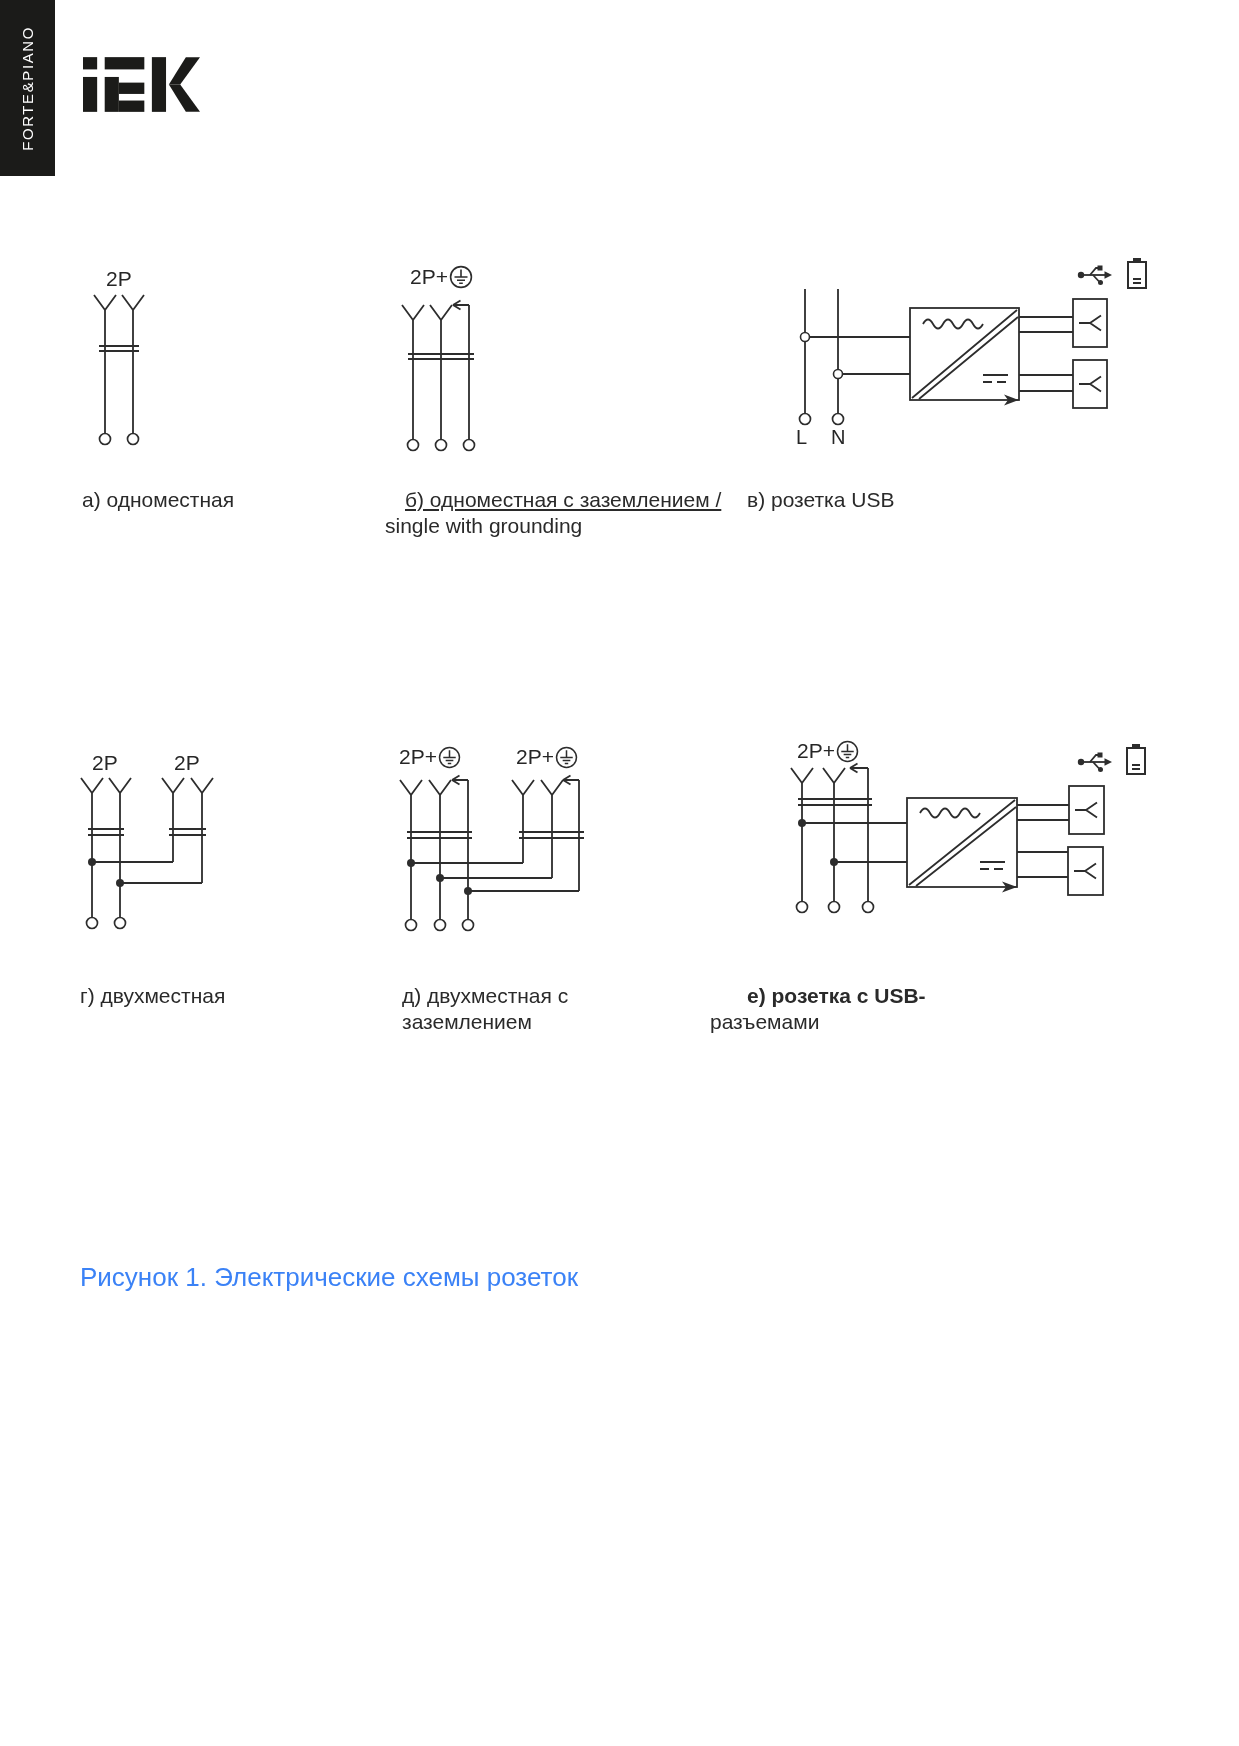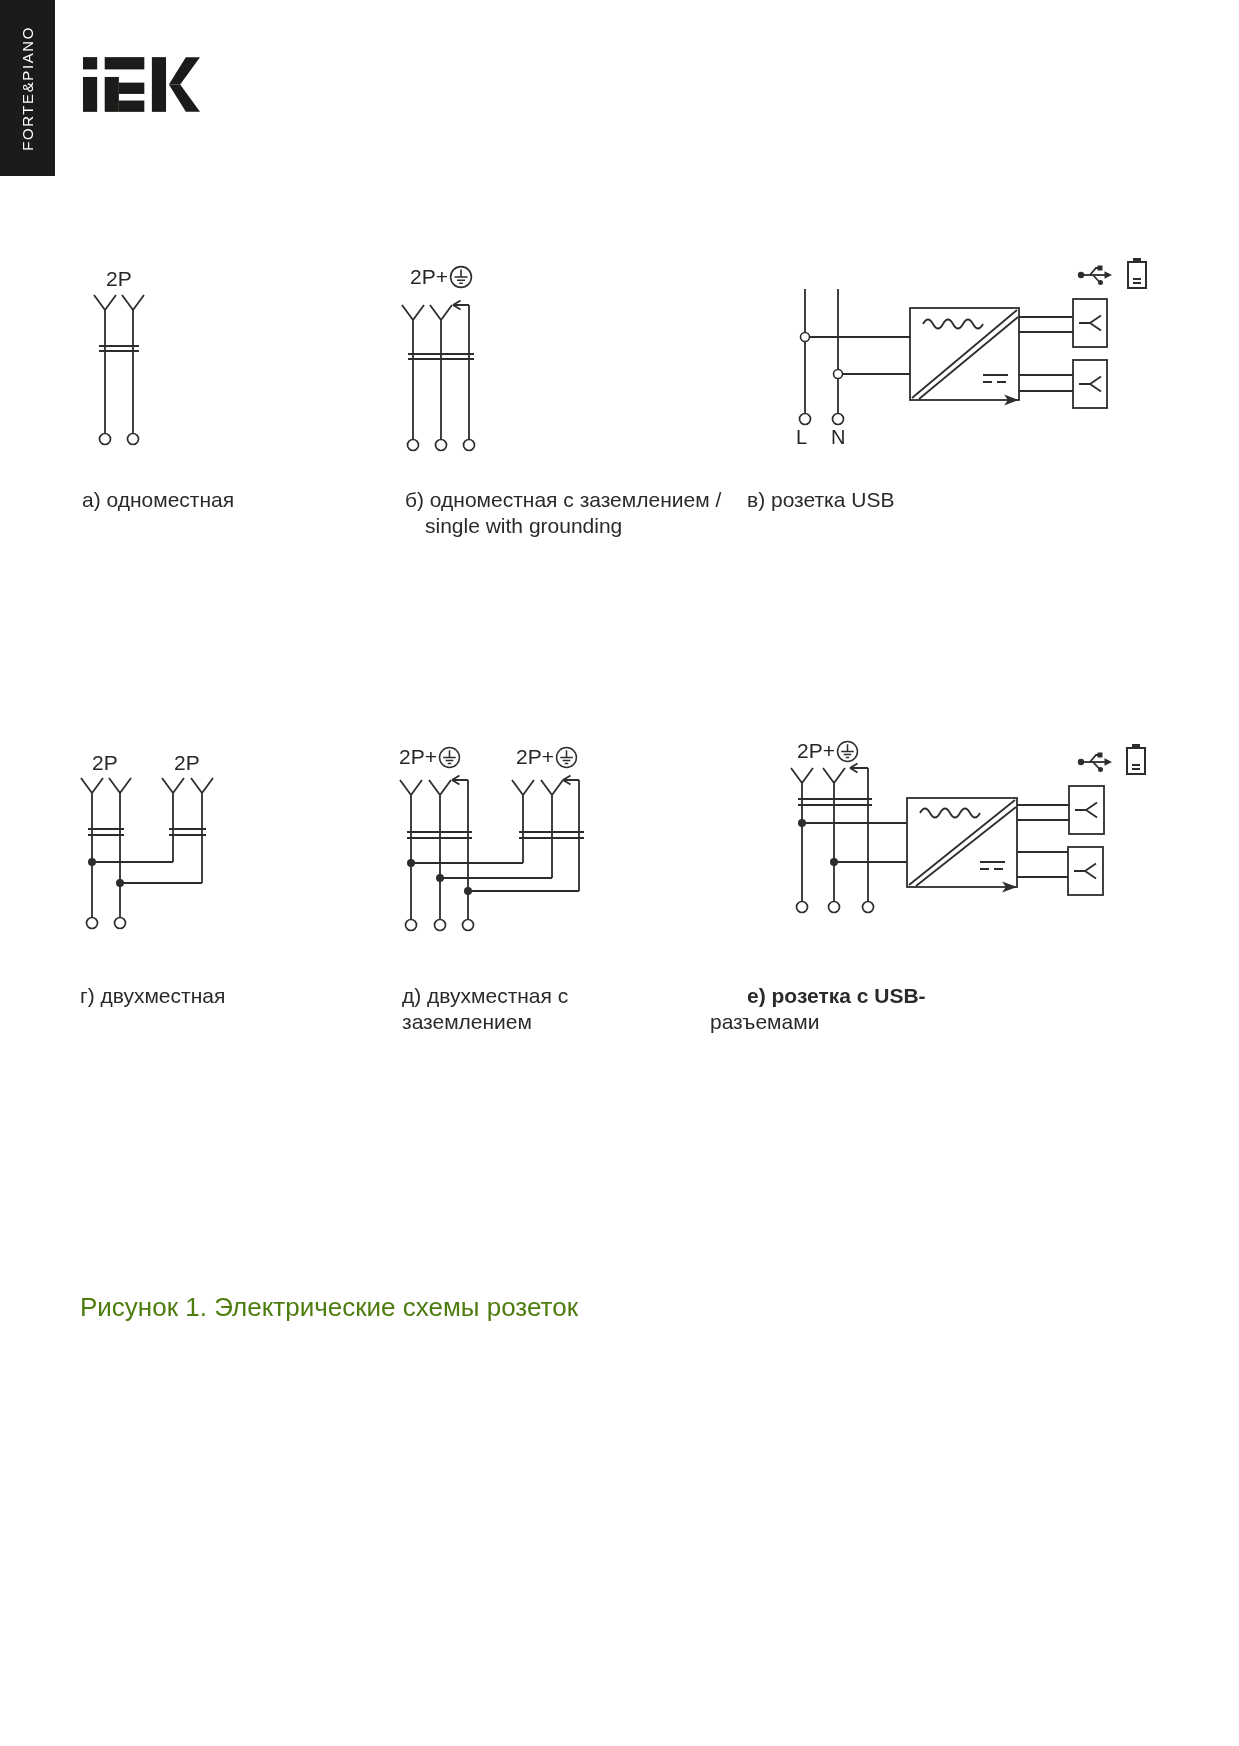--- a/index.html
+++ b/index.html
@@ -29,21 +29,21 @@
   
   .pole-label{
     font-size:21px;color:#262626;line-height:24px;
     display:flex;align-items:center;gap:1px;white-space:nowrap;
   }
   .ln-label{font-size:20px;color:#262626;}
   .caption{
     font-size:21px;line-height:26px;color:#2a2a2a;white-space:nowrap;
   }
   .fig-caption{
-    font-size:26px;color:#4d7c0f;white-space:nowrap;margin-top:30px;
+    font-size:26px;color:#3b82f6;white-space:nowrap;
   }
   svg{display:block;overflow:visible;}
 </style>
 </head>
 <body>
 
 <div class="page">
 
   <div class="abs banner">
     <span>FORTE&amp;PIANO</span>
@@ -108,22 +108,22 @@
         <path d="M8,66 H74 M8,71 H74"></path>
       </g>
       <g stroke-width="1.7" fill="#ffffff">
         <circle cx="13" cy="157" r="5.5"></circle>
         <circle cx="41" cy="157" r="5.5"></circle>
         <circle cx="69" cy="157" r="5.5"></circle>
       </g>
     </svg>
   </div>
 
-  <div class="abs caption" style="left:405px;top:487px;">б) одноместная с заземлением /</div>
-  <div class="abs caption" style="left:425px;top:513px;text-align:center;">single with grounding</div>
+  <div class="abs caption" style="left:405px;top:487px;text-decoration:underline;">б) одноместная с заземлением /</div>
+  <div class="abs caption" style="left:385px;top:513px;text-align:center;">single with grounding</div>
 
   <div class="abs" style="left:790px;top:250px;">
     <svg width="370" height="205" viewBox="0 0 370 205" stroke="#2d2d2d" stroke-width="1.8" fill="none">
 
       <path d="M15,39 V163.5 M48,39 V163.5"></path>
       <g stroke-width="1.6" fill="#ffffff">
         <circle cx="15" cy="87" r="4.5"></circle>
         <circle cx="48" cy="124" r="4.5"></circle>
       </g>
       <path d="M19.5,87 H120 M52.5,124 H120"></path>

